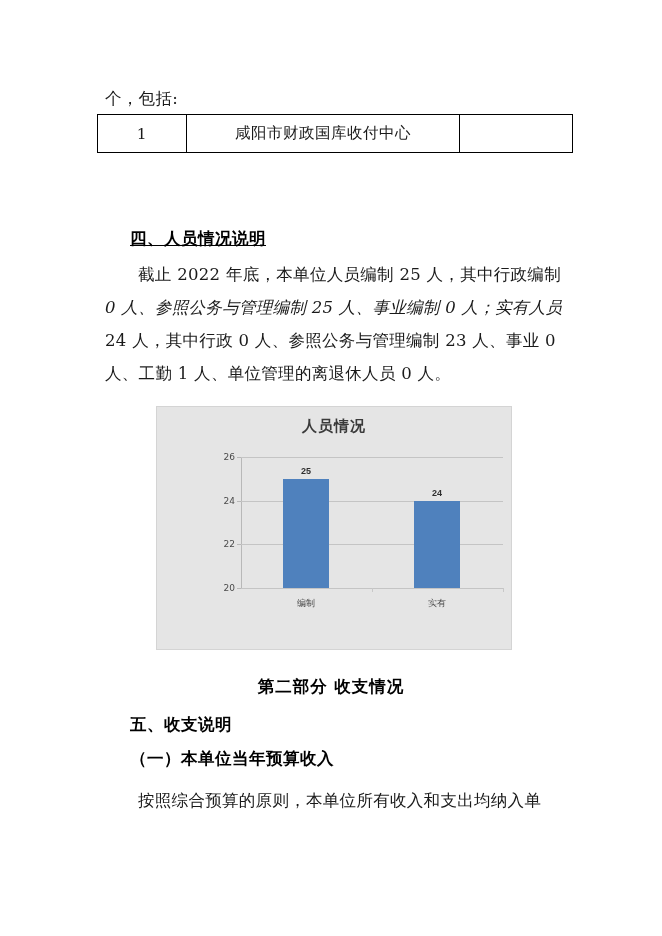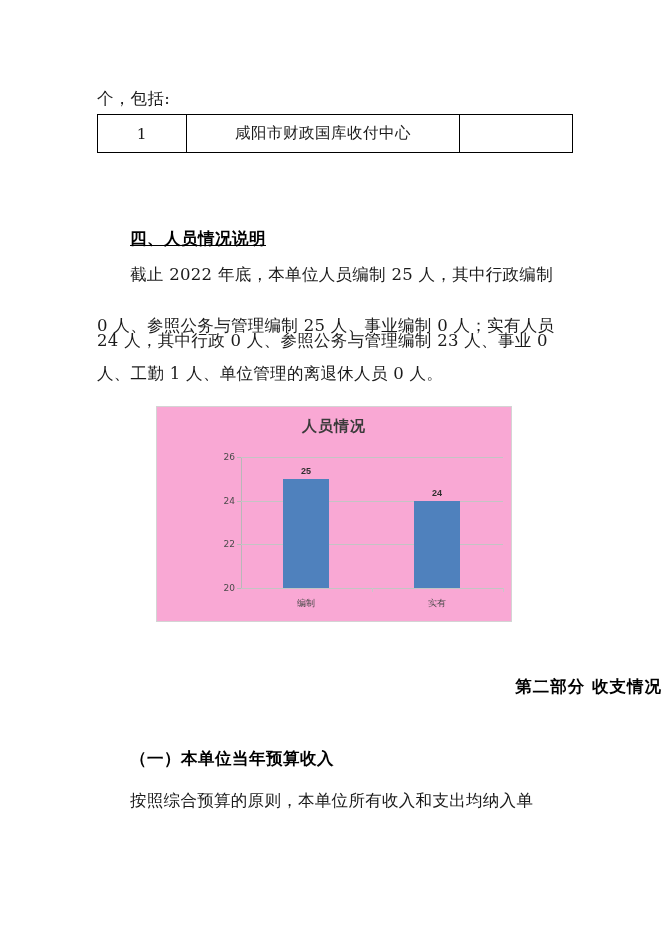--- a/index.html
+++ b/index.html
@@ -25,37 +25,38 @@
   }
 
   
   .para {
     position: absolute;
     font-size: 16.5px;
     line-height: 33px;
     letter-spacing: 0.3px;
     color: #1a1a1a;
     white-space: nowrap;
+    margin-left: 8px;
   }
 
   .heading {
     position: absolute;
     font-size: 16.5px;
     line-height: 30px;
     font-weight: bold;
     color: #000;
     white-space: nowrap;
     letter-spacing: 0.5px;
   }
 
   .center-heading {
     position: absolute;
     width: 662px;
     left: 0;
-    text-align: right;
+    text-align: center;
     font-size: 16.5px;
     font-weight: bold;
     letter-spacing: 1px;
   }
 
   
   .unit-table {
     position: absolute;
     left: 97px;
     top: 114px;
@@ -76,22 +77,22 @@
   .col-no   { width: 88px; }
   .col-name { width: 272px; }
   .col-chg  { width: 112px; }
 
   
   .chart-box {
     position: absolute;
     left: 156px;
     top: 406px;
     width: 356px;
-    height: 216px;
-    background: #f9a8d4;
+    height: 244px;
+    background: #e5e5e5;
     border: 1px solid #d4d4d4;
     box-sizing: border-box;
   }
   .chart-title {
     position: absolute;
     top: 10px;
     left: 0;
     width: 100%;
     text-align: center;
     font-size: 15px;
@@ -191,21 +192,21 @@
         <td class="col-no">1</td>
         <td class="col-name">咸阳市财政国库收付中心</td>
         <td class="col-chg"></td>
       </tr>
     </tbody>
   </table>
 
   <div class="heading" style="left:130px; top:224px;text-decoration:underline;">四、人员情况说明</div>
 
   <div class="para" style="left:130px; top:258px;">截止 2022 年底，本单位人员编制 25 人，其中行政编制</div>
-  <div class="para" style="left:97px; top:309px;">0 人、参照公务与管理编制 25 人、事业编制 0 人；实有人员</div>
+  <div class="para" style="left:97px; top:291px;font-style:italic;">0 人、参照公务与管理编制 25 人、事业编制 0 人；实有人员</div>
   <div class="para" style="left:97px; top:324px;">24 人，其中行政 0 人、参照公务与管理编制 23 人、事业 0</div>
   <div class="para" style="left:97px; top:357px;">人、工勤 1 人、单位管理的离退休人员 0 人。</div>
 
   <div class="chart-box">
 
     <div class="chart-title">人员情况</div>
 
     <div class="plot">
 
       <div class="axis-line"></div>
@@ -237,18 +238,19 @@
       <div class="bar" style="left:173px; height:87.33px;">
         <span class="bar-label">24</span>
         <span class="cat-label">实有</span>
       </div>
 
     </div>
   </div>
 
   <div class="center-heading" style="top:676px;">第二部分   收支情况</div>
 
+  <div class="heading" style="left:130px; top:710px;">五、收支说明</div>
 
   <div class="heading" style="left:130px; top:744px;">（一）本单位当年预算收入</div>
 
   <div class="para" style="left:130px; top:784px;">按照综合预算的原则，本单位所有收入和支出均纳入单</div>
 
 </div>
 
 </body></html>

